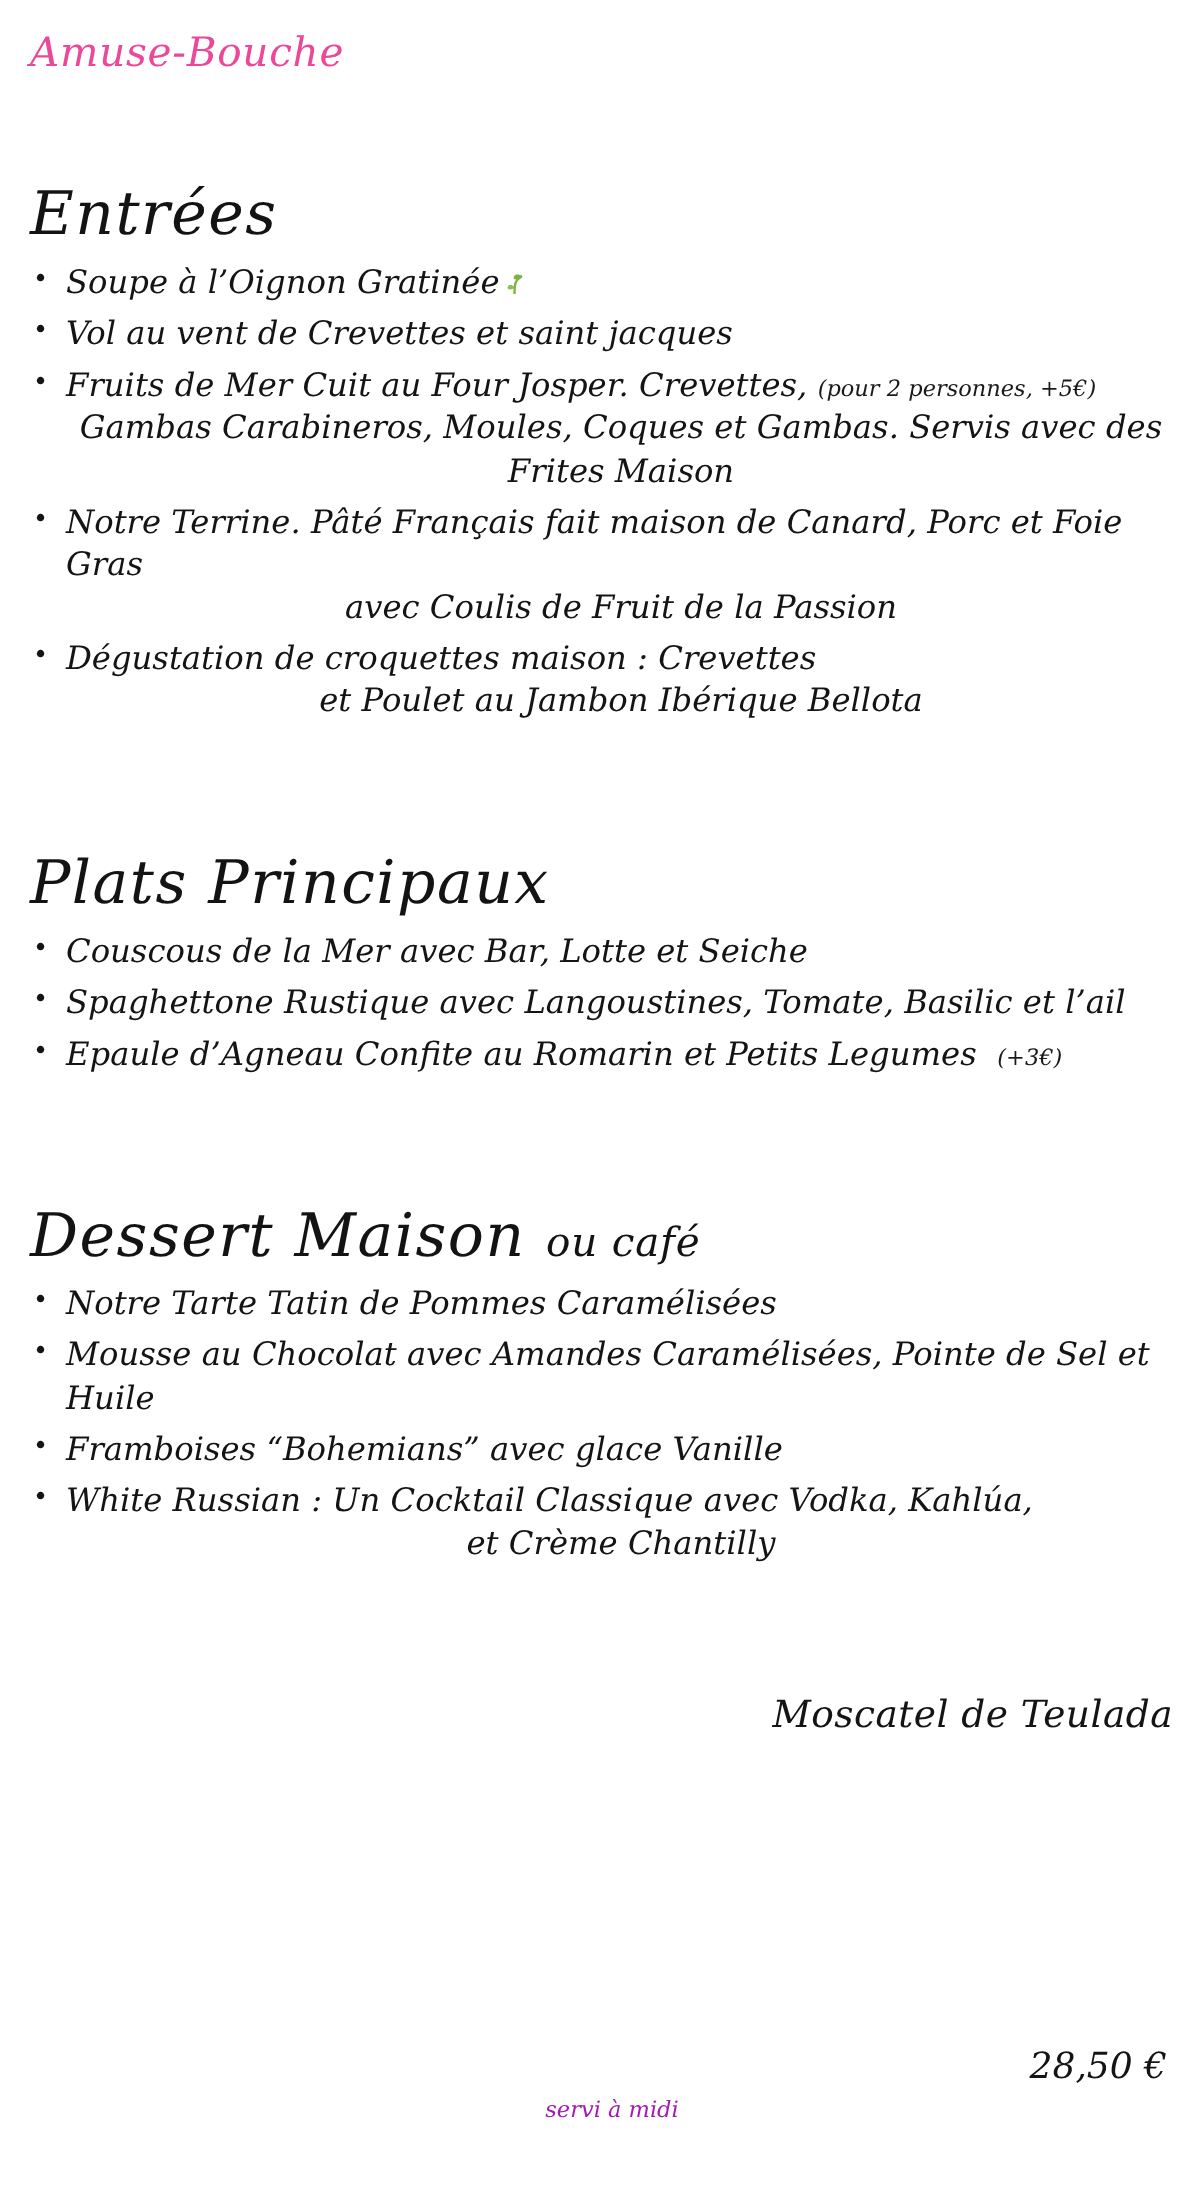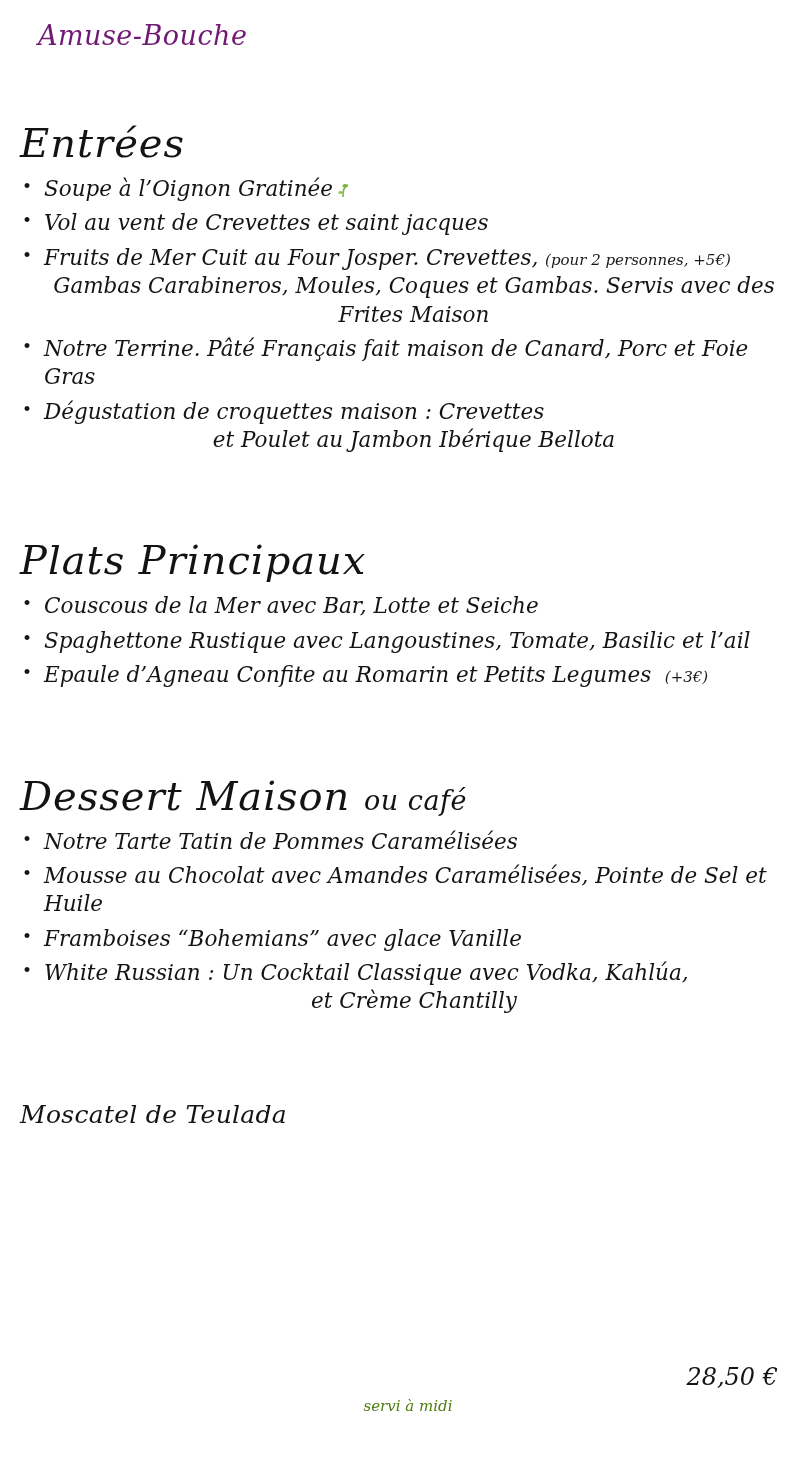--- a/index.html
+++ b/index.html
@@ -21,22 +21,22 @@
     height: 1459px;
     box-sizing: border-box;
     padding: 14px 18px 0 14px;
   }
 
   .amuse {
     font-family: "DejaVu Serif", serif;
     font-style: italic;
     font-size: 27px;
     letter-spacing: 0.5px;
-    color: #701a75;
-    margin: 6px 0 0 24px;
+    color: #ec4899;
+    margin: 6px 0 0 6px;
   }
 
   .section {
     margin: 0;
   }
   .section-title {
     font-family: "DejaVu Serif", serif;
     font-style: italic;
     font-size: 40px;
     letter-spacing: 1px;
@@ -95,20 +95,21 @@
   .gap-md { height: 70px; }
   .gap-lg { height: 78px; }
 
   .wine {
     font-family: "DejaVu Serif", serif;
     font-style: italic;
     font-size: 25px;
     color: #141414;
     margin: 0 0 0 6px;
     letter-spacing: 0.3px;
+    text-align: right;
   }
 
   .footer {
     position: absolute;
     left: 0;
     right: 0;
     bottom: 40px;
     height: 56px;
   }
   .price {
@@ -122,21 +123,21 @@
   }
   .served {
     position: absolute;
     left: 0;
     right: 0;
     top: 34px;
     text-align: center;
     font-family: "DejaVu Serif", serif;
     font-style: italic;
     font-size: 15px;
-    color: #4d7c0f;
+    color: #a21caf;
     padding-left: 16px;
   }
 </style>
 </head>
 <body>
 
 <div class="menu">
 
   <div class="amuse">Amuse-Bouche</div>
 
@@ -157,20 +158,21 @@
       <li>
         <span>Vol au vent de Crevettes et saint jacques</span>
       </li>
       <li>
         <span>Fruits de Mer Cuit au Four Josper. Crevettes,</span>
         <span class="note">(pour 2 personnes, +5€)</span>
         <span class="line2">Gambas Carabineros, Moules, Coques et Gambas. Servis avec des Frites Maison</span>
       </li>
       <li>
         <span>Notre Terrine. Pâté Français fait maison de Canard, Porc et Foie Gras</span>
+        <span class="line2">avec Coulis de Fruit de la Passion</span>
       </li>
       <li>
         <span>Dégustation de croquettes maison : Crevettes</span>
         <span class="line2">et Poulet au Jambon Ibérique Bellota</span>
       </li>
     </ul>
   </div>
 
   <div class="gap-lg"></div>
 

